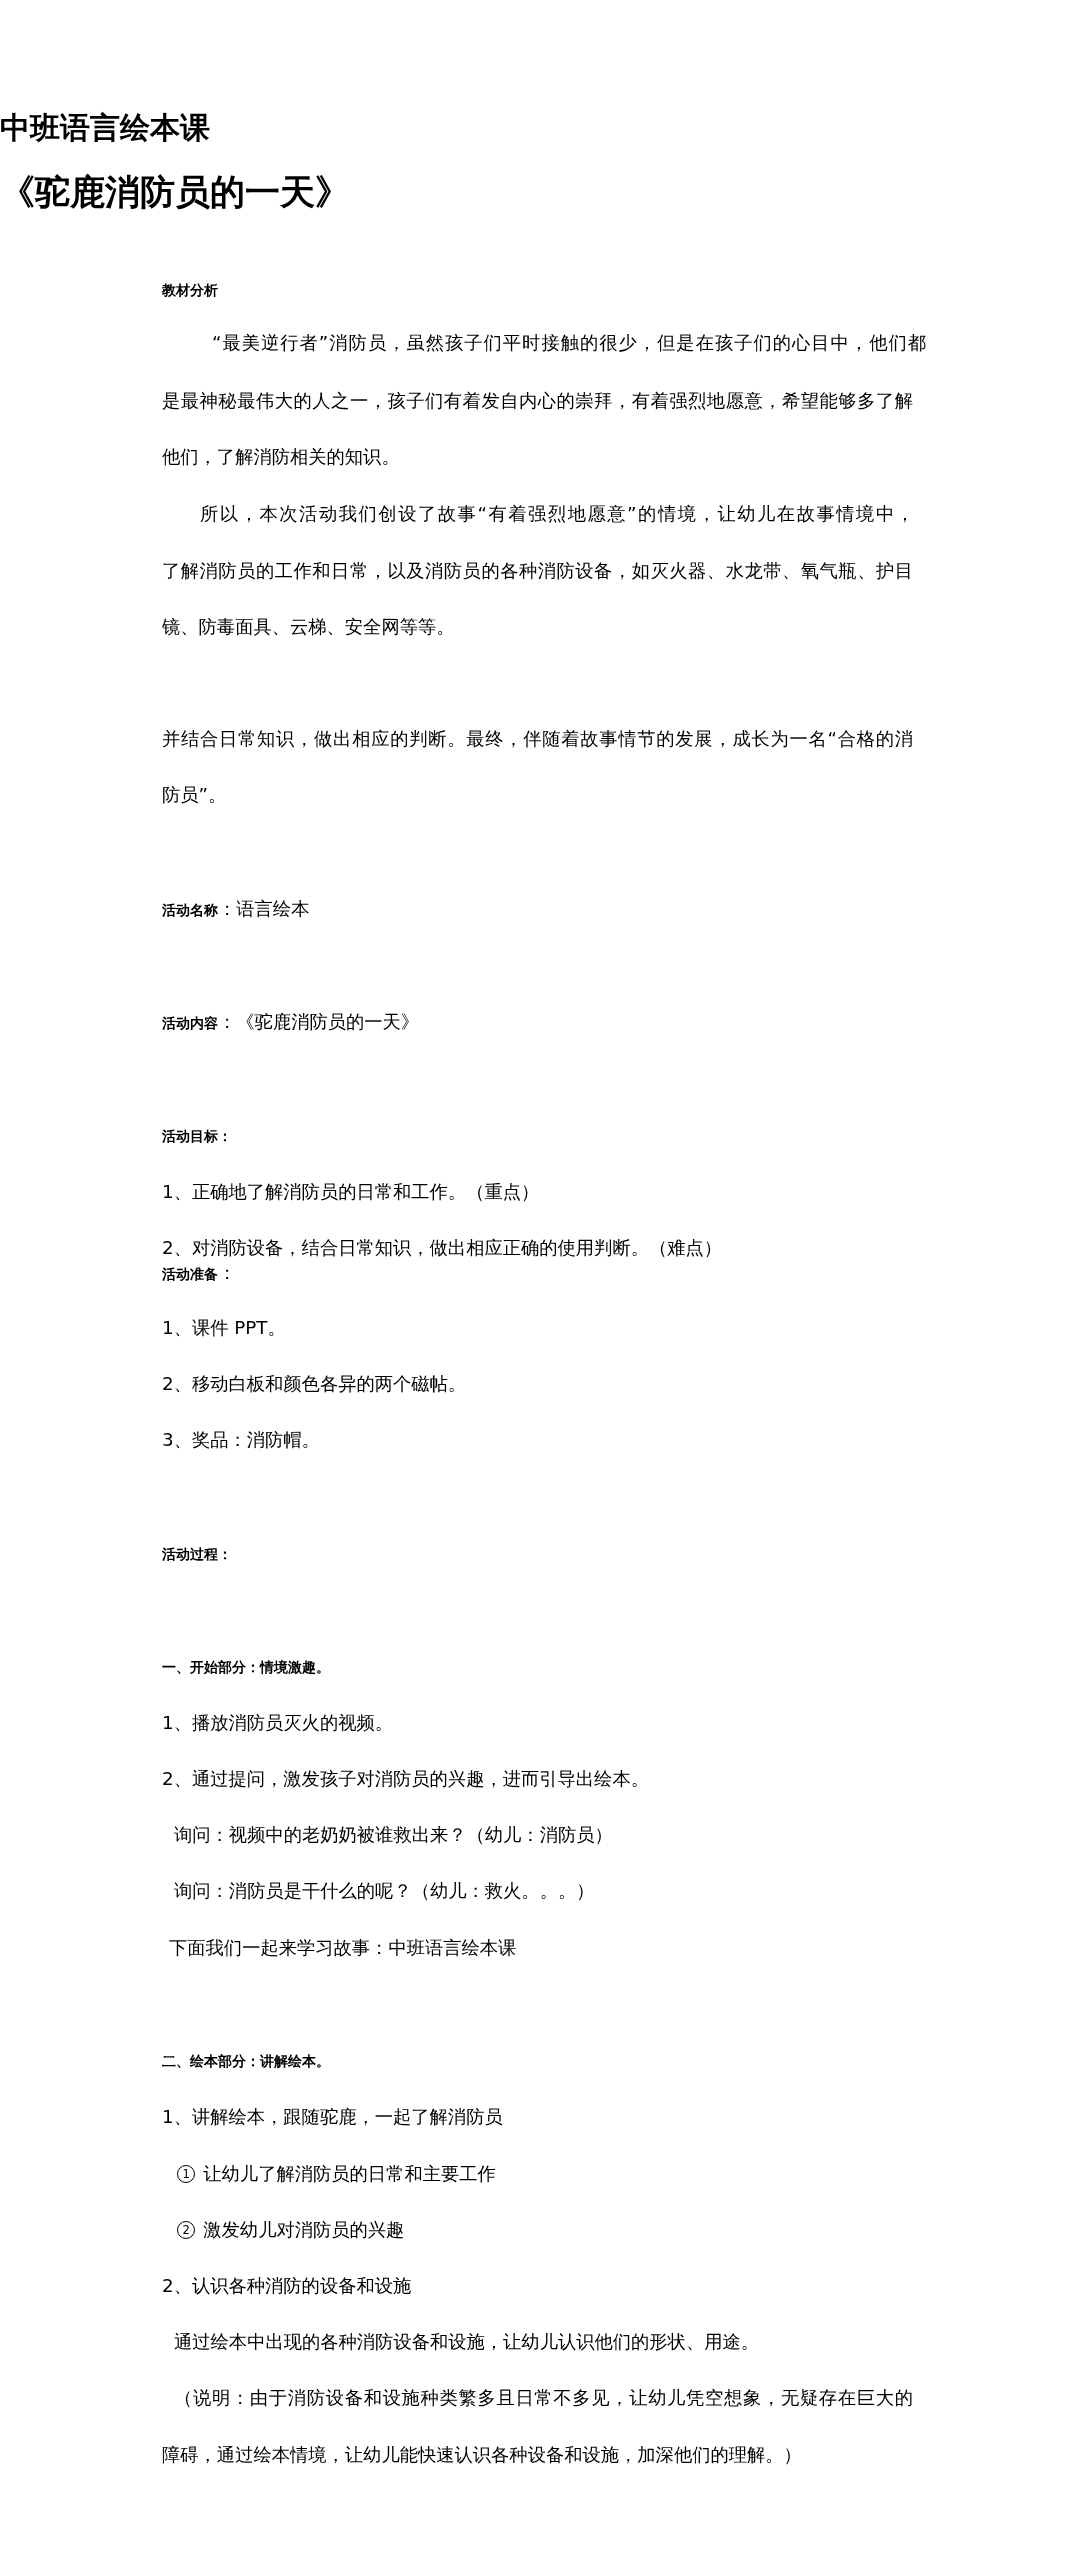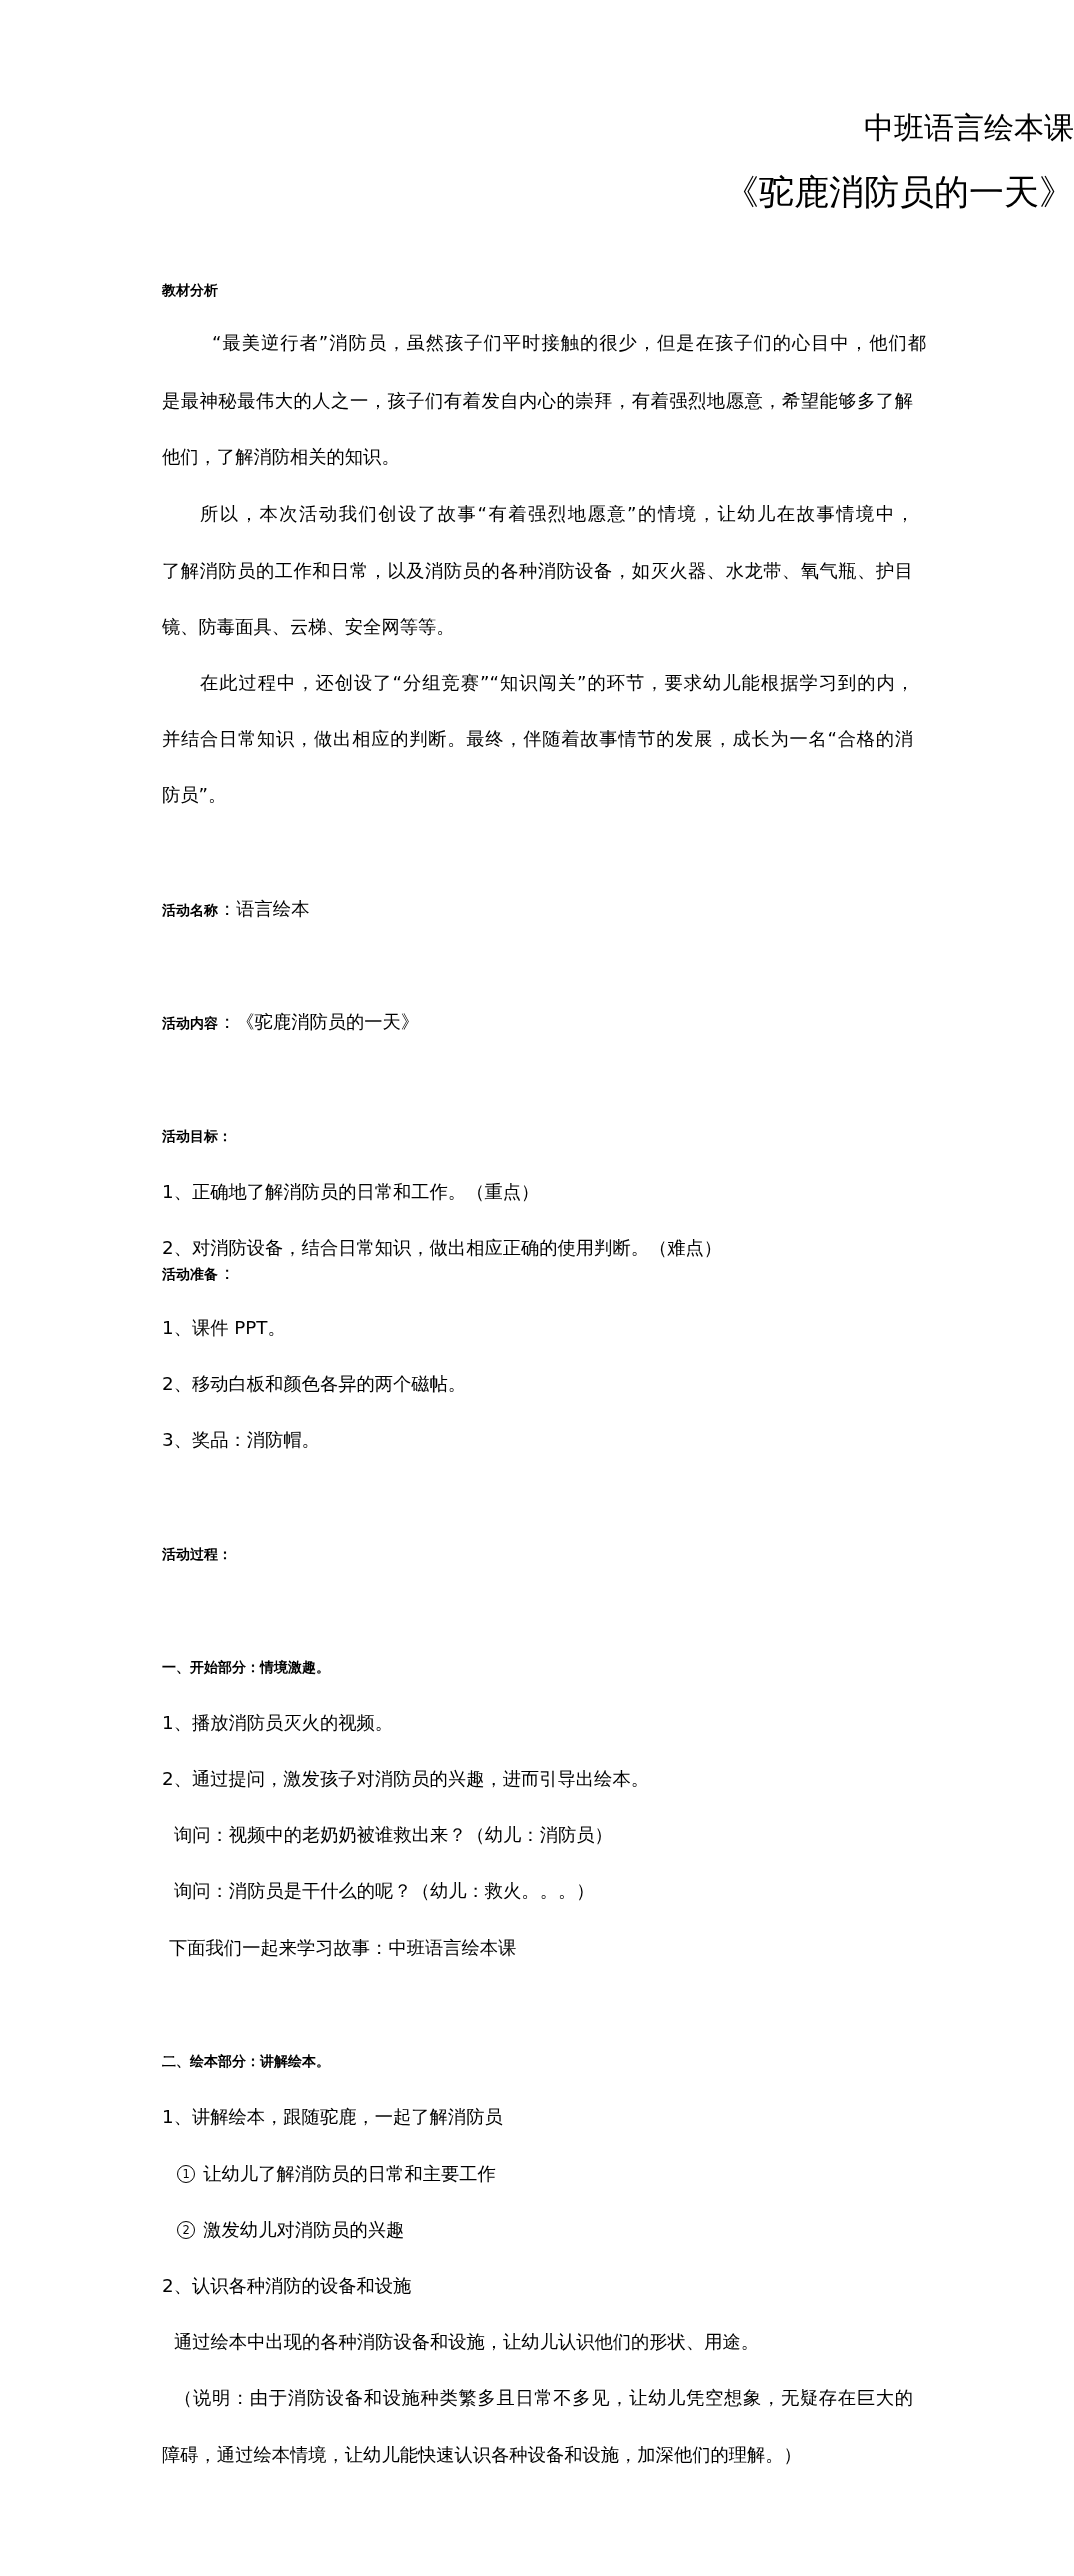--- a/index.html
+++ b/index.html
@@ -1,19 +1,19 @@
 <!DOCTYPE html>
 <html style="font-size:10.8px"><head>
   <meta charset="utf-8">
   <style>
     html, body { margin: 0; padding: 0; background: #ffffff; }
     body { width: 1074px; height: 2576px; position: relative; overflow: hidden;
            font-family: "DejaVu Sans", "Liberation Sans", sans-serif; color: #000; }
     .page { position: absolute; left: 0; top: 0; width: 1074px; height: 2576px; }
-    .title { position: absolute; left: 0; width: 1074px; text-align: right; font-weight: normal; }
+    .title { position: absolute; left: 0; width: 1074px; text-align: left; font-weight: bold; }
     .t1 { top: 107px; font-size: 30px; line-height: 41px; }
     .t2 { top: 169px; font-size: 35px; line-height: 47px; }
     .line { position: absolute; left: 162px; font-size: 18.3px; line-height: 24.4px; white-space: nowrap; }
     .just { width: 751px; white-space: nowrap; text-align: justify; text-align-last: justify; }
     .bold { font-weight: bold; font-size: 14px; }
     .ind1 { left: 200px; }
     .ind2 { left: 183px; }
     .circ { display: inline-block; width: 16.2px; height: 16.2px; border: 1px solid #000; border-radius: 50%;
             font-size: 11.5px; line-height: 16.2px; text-align: center; margin-right: 8.1px; vertical-align: 2px; }
   </style>
@@ -28,21 +28,20 @@
   <div class="line bold" style="top:278px">教材分析</div>
 
   <div class="line ind1" style="top:331px; width:714px; text-align:justify; text-align-last:justify;margin-left:12px;">“最美逆行者”消防员，虽然孩子们平时接触的很少，但是在孩子们的心目中，他们都</div>
   <div class="line just" style="top:389px">是最神秘最伟大的人之一，孩子们有着发自内心的崇拜，有着强烈地愿意，希望能够多了解</div>
   <div class="line" style="top:445px">他们，了解消防相关的知识。</div>
 
   <div class="line ind1" style="top:502px; width:714px; text-align:justify; text-align-last:justify;">所以，本次活动我们创设了故事“有着强烈地愿意”的情境，让幼儿在故事情境中，</div>
   <div class="line just" style="top:559px">了解消防员的工作和日常，以及消防员的各种消防设备，如灭火器、水龙带、氧气瓶、护目</div>
   <div class="line" style="top:615px">镜、防毒面具、云梯、安全网等等。</div>
 
-  <div class="line ind1" style="top:671px; width:714px; text-align:justify; text-align-last:justify;">在此过程中，还创设了“分组竞赛”“知识闯关”的环节，要求幼儿能根据学习到的内，</div>
   <div class="line just" style="top:727px">并结合日常知识，做出相应的判断。最终，伴随着故事情节的发展，成长为一名“合格的消</div>
   <div class="line" style="top:783px">防员”。</div>
 
   <div class="line" style="top:897px">
     <span class="bold">活动名称</span><span>：</span><span>语言绘本</span>
   </div>
 
   <div class="line" style="top:1010px">
     <span class="bold">活动内容</span><span>：</span><span>《驼鹿消防员的一天》</span>
   </div>

